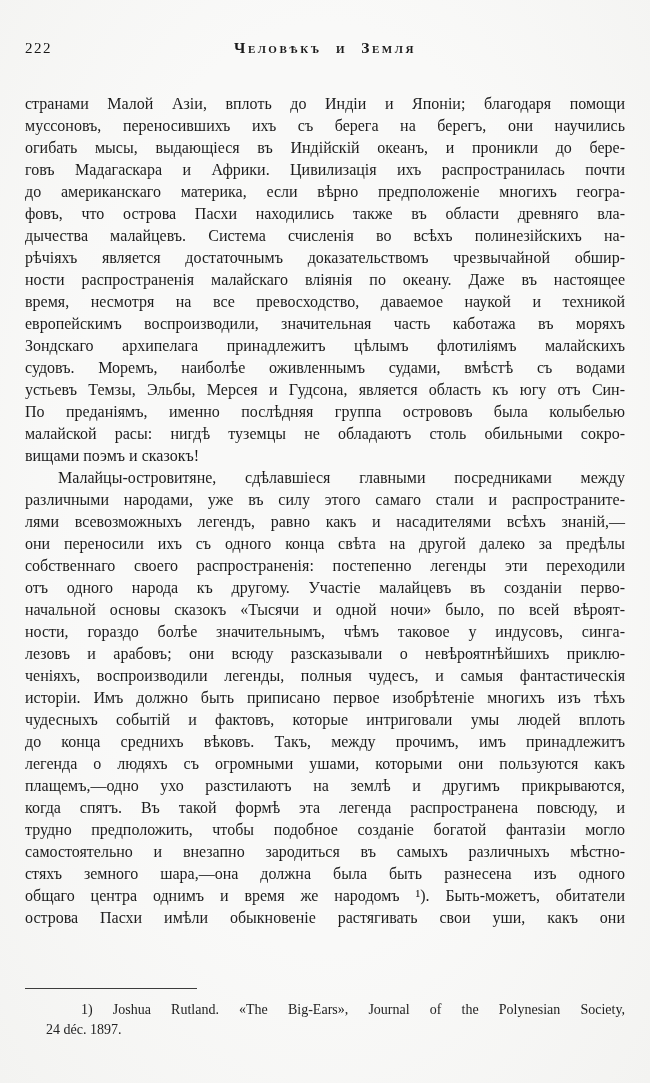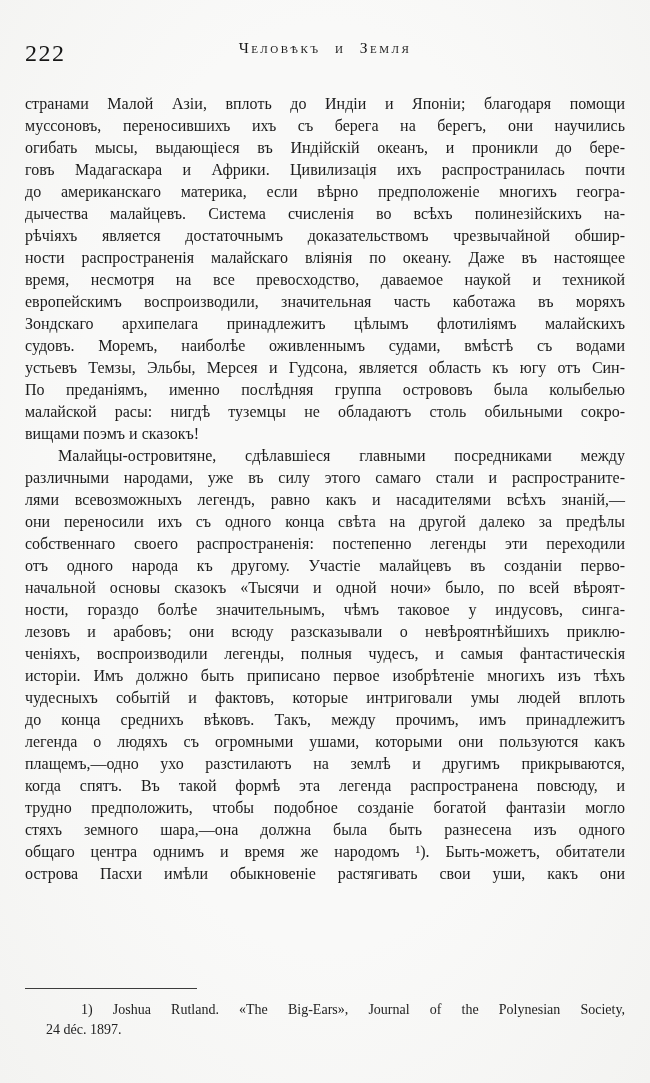--- a/index.html
+++ b/index.html
@@ -15,32 +15,33 @@
     font-family: "Liberation Serif", "DejaVu Serif", serif;
   }
   
   .header {
     position: absolute;
     left: 25px; right: 25px; top: 39px;
     height: 22px;
   }
   .pagenum {
     position: absolute; left: 0; top: 1px;
-    font-size: 24px;
+    font-size: 15px;
     letter-spacing: 1.5px;
     color: #161616;
   }
   .title {
     display: block;
     text-align: center;
     font-size: 15.5px;
     font-variant: small-caps;
     letter-spacing: 2.5px;
     word-spacing: 8px;
     color: #1a1a1a;
+    font-weight: bold;
   }
   
   .body {
     position: absolute;
     left: 25px; right: 25px; top: 93px;
     font-size: 16px;
     color: #1c1c1c;
   }
   .line {
     height: 22px;
@@ -85,20 +86,21 @@
     <span class="title">Человѣкъ и Земля</span>
   </div>
 
   <div class="body" id="body-text">
       <div>
         <div class="line">странами Малой Азіи, вплоть до Индіи и Японіи; благодаря помощи</div>
         <div class="line">муссоновъ, переносившихъ ихъ съ берега на берегъ, они научились</div>
         <div class="line">огибать мысы, выдающіеся въ Индійскій океанъ, и проникли до бере-</div>
         <div class="line">говъ Мадагаскара и Африки. Цивилизація ихъ распространилась почти</div>
         <div class="line">до американскаго материка, если вѣрно предположеніе многихъ геогра-</div>
+        <div class="line">фовъ, что острова Пасхи находились также въ области древняго вла-</div>
         <div class="line">дычества малайцевъ. Система счисленія во всѣхъ полинезійскихъ на-</div>
         <div class="line">рѣчіяхъ является достаточнымъ доказательствомъ чрезвычайной обшир-</div>
         <div class="line">ности распространенія малайскаго вліянія по океану. Даже въ настоящее</div>
         <div class="line">время, несмотря на все превосходство, даваемое наукой и техникой</div>
         <div class="line">европейскимъ воспроизводили, значительная часть каботажа въ моряхъ</div>
         <div class="line">Зондскаго архипелага принадлежитъ цѣлымъ флотиліямъ малайскихъ</div>
         <div class="line">судовъ. Моремъ, наиболѣе оживленнымъ судами, вмѣстѣ съ водами</div>
         <div class="line">устьевъ Темзы, Эльбы, Мерсея и Гудсона, является область къ югу отъ Син-</div>
         <div class="line">По преданіямъ, именно послѣдняя группа острововъ была колыбелью</div>
         <div class="line">малайской расы: нигдѣ туземцы не обладаютъ столь обильными сокро-</div>
@@ -115,20 +117,21 @@
         <div class="line">ности, гораздо болѣе значительнымъ, чѣмъ таковое у индусовъ, синга-</div>
         <div class="line">лезовъ и арабовъ; они всюду разсказывали о невѣроятнѣйшихъ приклю-</div>
         <div class="line">ченіяхъ, воспроизводили легенды, полныя чудесъ, и самыя фантастическія</div>
         <div class="line">исторіи. Имъ должно быть приписано первое изобрѣтеніе многихъ изъ тѣхъ</div>
         <div class="line">чудесныхъ событій и фактовъ, которые интриговали умы людей вплоть</div>
         <div class="line">до конца среднихъ вѣковъ. Такъ, между прочимъ, имъ принадлежитъ</div>
         <div class="line">легенда о людяхъ съ огромными ушами, которыми они пользуются какъ</div>
         <div class="line">плащемъ,—одно ухо разстилаютъ на землѣ и другимъ прикрываются,</div>
         <div class="line">когда спятъ. Въ такой формѣ эта легенда распространена повсюду, и</div>
         <div class="line">трудно предположить, чтобы подобное созданіе богатой фантазіи могло</div>
+        <div class="line">самостоятельно и внезапно зародиться въ самыхъ различныхъ мѣстно-</div>
         <div class="line">стяхъ земного шара,—она должна была быть разнесена изъ одного</div>
         <div class="line">общаго центра однимъ и время же народомъ ¹). Быть-можетъ, обитатели</div>
         <div class="line">острова Пасхи имѣли обыкновеніе растягивать свои уши, какъ они</div>
       </div>
     </div>
 
   <div class="fnrule"></div>
 
   <div class="footnote" id="footnote">
       <div class="fnline indent">1) Joshua Rutland. «The Big-Ears», Journal of the Polynesian Society,</div>

